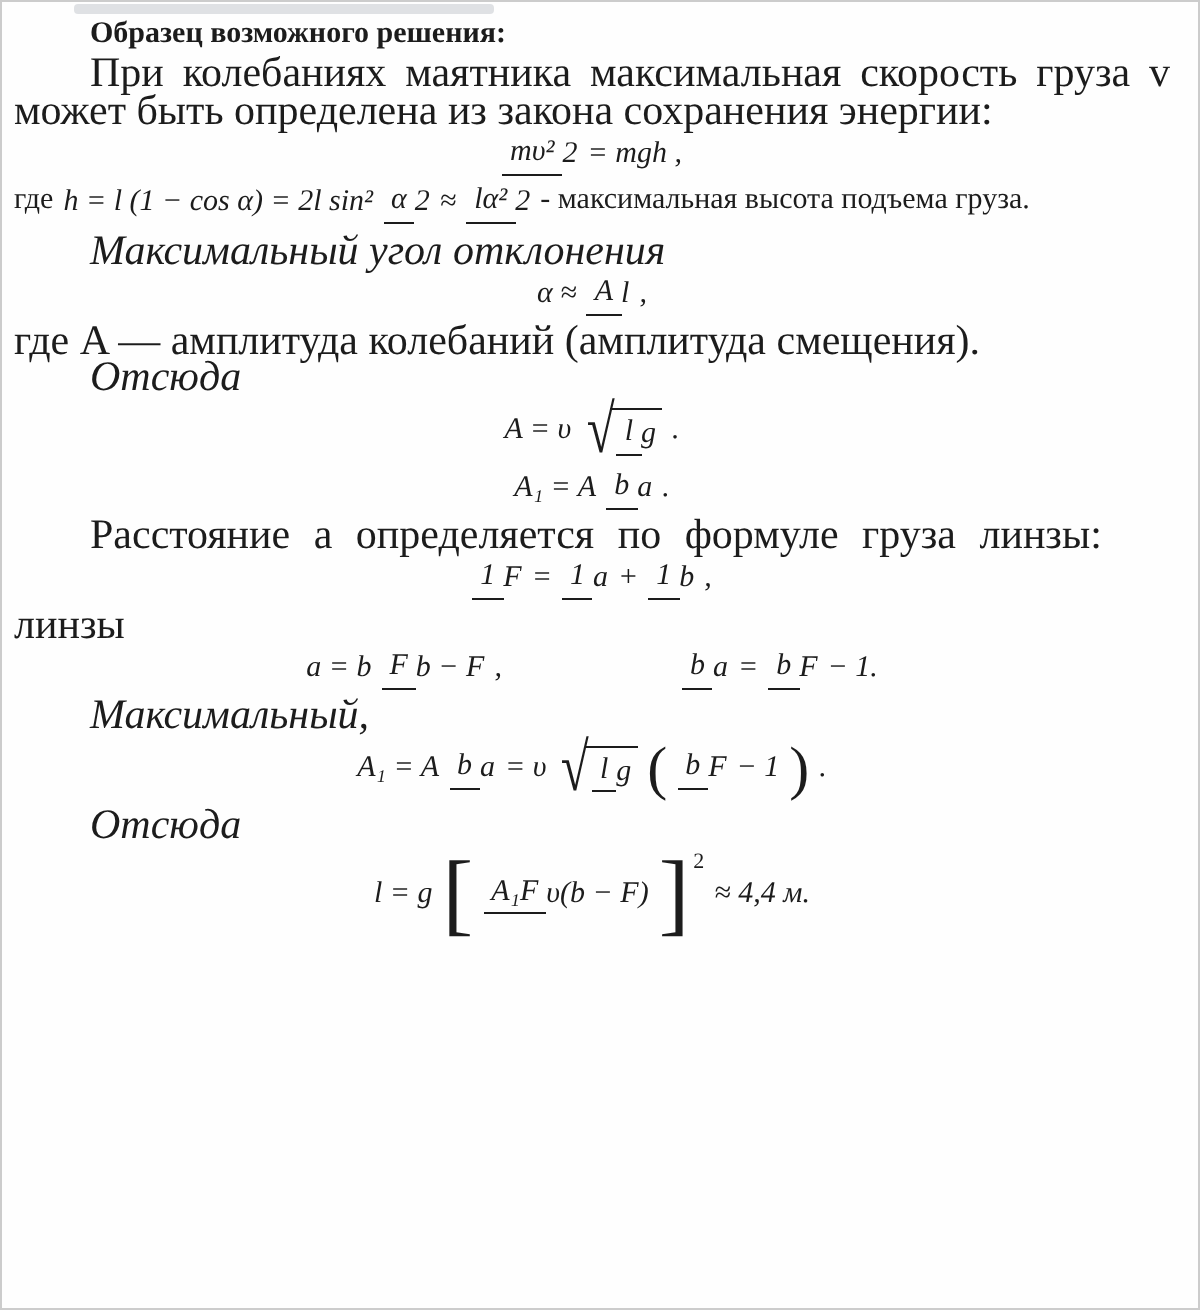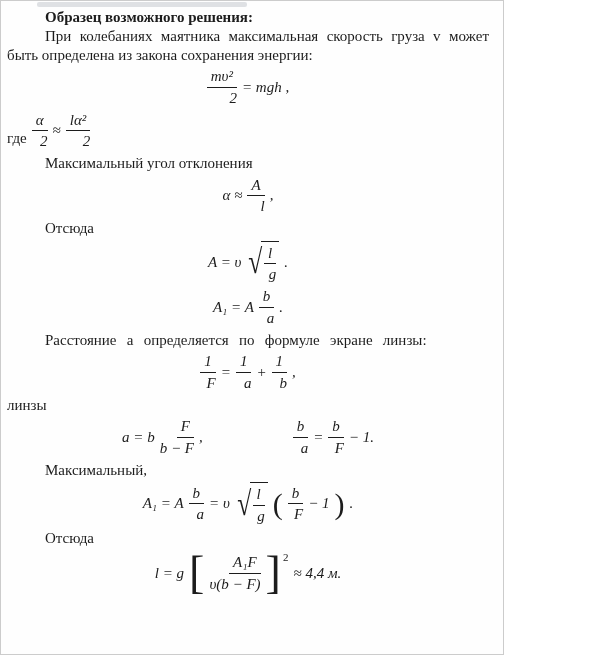--- a/index.html
+++ b/index.html
@@ -4,45 +4,45 @@
 <style>
   * { margin:0; padding:0; box-sizing:border-box; }
   html,body { width:600px; height:655px; }
   body {
     background:#ffffff;
     font-family:"Liberation Serif", serif;
     color:#1c1c1c;
     overflow:hidden;
   }
   .page {
-    width:504px; height:655px;
+    width:600px; height:655px;
     border:1px solid #cccccc;
     padding:7px 14px 0 6px;
     position:relative;
     background:#fefefe;
   }
   .smudge {
     position:absolute; top:1px; left:36px;
     width:210px; height:5px;
     background:#d9dcdf; border-radius:2px; opacity:.85;
   }
   .heading { font-size:15px; font-weight:bold; line-height:19px; margin-left:38px; }
-  .para { font-size:15px; line-height:18.5px; text-align:justify; }
+  .para { font-size:21px; line-height:18.5px; text-align:justify; }
   .indent { text-indent:38px; }
-  .lead { margin-left:38px; }
+  .lead { margin-left:38px;font-style:italic; }
   .wide { word-spacing:6.5px; }
 
   .formula {
     display:flex; justify-content:center; align-items:center;
     font-style:italic; font-size:15px; line-height:1.25;
     gap:5px; margin:3px 0;
   }
   .formula.f-left { justify-content:flex-start; }
   .low { font-style:normal; align-self:flex-end; padding-bottom:3px;font-family:Liberation Serif, serif; }
-  .frac { display:inline-flex; flex-direction:column; align-items:flex-end; }
+  .frac { display:inline-flex; flex-direction:row; align-items:flex-start; }
   .frac .num { display:block; border-bottom:1px solid #1c1c1c; padding:0 4px 1px; min-width:10px; text-align:center; }
   .frac .den { display:block; padding-top:1px; text-align:center; }
   .sqrt { display:inline-flex; align-items:center; }
   .sqrt .rad { font-style:normal; font-size:34px; line-height:30px; margin-right:-4px; font-weight:300; transform:scaleX(.75); }
   .sqrt .body { border-top:1.3px solid #1c1c1c; padding:2px 3px 0; display:inline-flex; align-items:center; gap:3px; }
   .paren { font-style:normal; font-size:30px; line-height:1; font-weight:300; }
   .bracket { font-style:normal; font-size:46px; line-height:1; font-weight:300; }
   .bsup { font-style:normal; font-size:11px; align-self:flex-start; margin-left:-3px; margin-top:1px; }
   .pairgap { margin-left:85px; }
   .group { display:inline-flex; align-items:center; gap:5px; }
@@ -60,42 +60,45 @@
   <div class="formula">
     <span class="frac">
       <span class="num">mυ²</span>
       <span class="den">2</span>
     </span>
     <span class="txt">=  mgh ,</span>
   </div>
 
   <div class="formula f-left">
     <span class="low">где</span>
+    <span class="txt">h = l (1 − cos α) = 2l sin²</span>
     <span class="frac">
       <span class="num">α</span>
       <span class="den">2</span>
     </span>
     <span class="txt">≈</span>
     <span class="frac">
       <span class="num">lα²</span>
       <span class="den">2</span>
     </span>
+    <span class="low">- максимальная высота подъема груза.</span>
   </div>
 
   <p class="para lead">Максимальный угол отклонения</p>
 
   <div class="formula">
     <span class="txt">α ≈</span>
     <span class="frac">
       <span class="num">A</span>
       <span class="den">l</span>
     </span>
     <span class="txt">,</span>
   </div>
 
+  <p class="para">где A — амплитуда колебаний (амплитуда смещения).</p>
   <p class="para lead">Отсюда</p>
 
   <div class="formula">
     <span class="txt">A = υ</span>
     <span class="sqrt">
       <span class="rad">√</span>
       <span class="body">
         <span class="frac">
           <span class="num">l</span>
           <span class="den">g</span>
@@ -108,21 +111,21 @@
 
   <div class="formula">
     <span class="txt">A₁ = A</span>
     <span class="frac">
       <span class="num">b</span>
       <span class="den">a</span>
     </span>
     <span class="txt">.</span>
   </div>
 
-  <p class="para indent wide">Расстояние a определяется по формуле экране линзы:</p>
+  <p class="para indent wide">Расстояние a определяется по формуле груза линзы:</p>
 
   <div class="formula">
     <span class="frac">
       <span class="num">1</span>
       <span class="den">F</span>
     </span>
     <span class="txt">=</span>
     <span class="frac">
       <span class="num">1</span>
       <span class="den">a</span>

